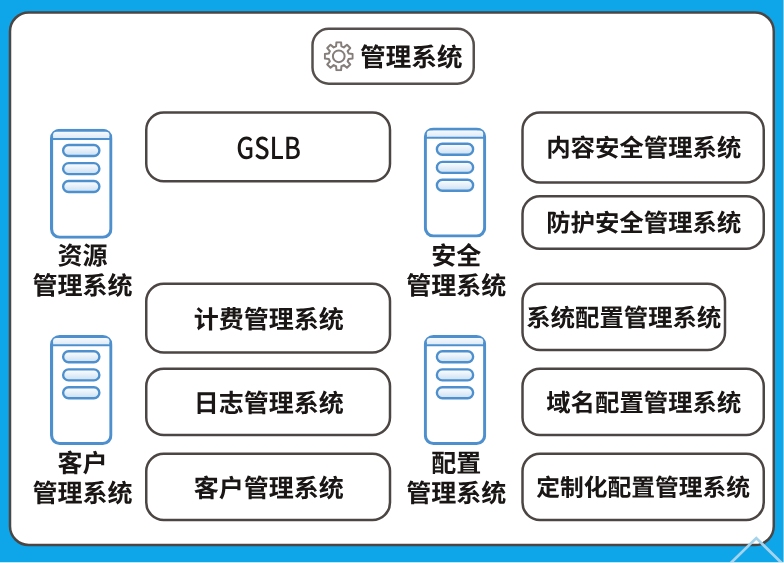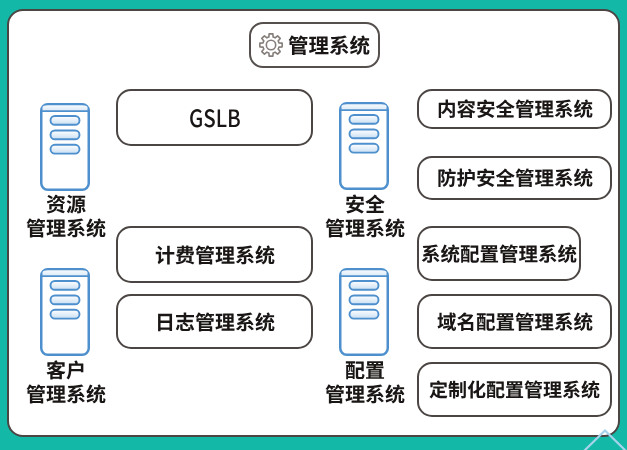--- a/index.html
+++ b/index.html
@@ -1,16 +1,16 @@
 <!DOCTYPE html>
 <html><head>
 <meta charset="utf-8">
 <style>
 html,body{margin:0;padding:0;background:#ffffff;}
-.canvas{position:relative;width:627px;height:450px;background:#14b8a6;overflow:hidden;
+.canvas{position:relative;width:627px;height:450px;background:#0ea5e9;overflow:hidden;
   font-family:"Liberation Sans",sans-serif;filter:blur(0.5px);}
 .defs{position:absolute;width:0;height:0;}
 .outer{position:absolute;left:7px;top:9px;width:609px;height:424px;border:2.4px solid #4b4644;border-radius:16px;background:#ffffff;}
 .titlebox{position:absolute;left:249px;top:22px;width:131px;height:46px;border:2.2px solid #55504d;
   border-radius:14px;background:#ffffff;display:flex;align-items:center;justify-content:center;gap:5px;box-sizing:border-box;}
 .box{position:absolute;box-sizing:border-box;border:2.2px solid #4b4644;border-radius:15px;background:#ffffff;
   display:flex;align-items:center;justify-content:center;}
 .lbl{position:relative;display:inline-flex;align-items:center;justify-content:center;}
 .lbl .st{position:absolute;left:0;top:0;width:100%;height:100%;overflow:hidden;color:transparent;
   white-space:nowrap;line-height:1;pointer-events:none;}
@@ -230,21 +230,34 @@
           <use href="#g18" x="0"></use>
           <use href="#g19" x="1000"></use>
           <use href="#g0" x="2000"></use>
           <use href="#g1" x="3000"></use>
           <use href="#g2" x="4000"></use>
           <use href="#g3" x="5000"></use>
         </svg>
         <span class="st" style="font-size:20px">日志管理系统</span>
       </span>
     </div>
-<div class="box" style="left:417px;top:89px;width:195px;height:40px">
+<div class="box" style="left:116px;top:362px;width:197px;height:55px">
+      <span class="lbl">
+        <svg class="glyphs " width="120.0" height="20.0" viewBox="0 -880 6000 1000" aria-hidden="true">
+          <use href="#g6" x="0"></use>
+          <use href="#g7" x="1000"></use>
+          <use href="#g0" x="2000"></use>
+          <use href="#g1" x="3000"></use>
+          <use href="#g2" x="4000"></use>
+          <use href="#g3" x="5000"></use>
+        </svg>
+        <span class="st" style="font-size:20px">客户管理系统</span>
+      </span>
+    </div>
+<div class="box" style="left:417px;top:89px;width:195px;height:58px">
       <span class="lbl">
         <svg class="glyphs " width="156.0" height="19.5" viewBox="0 -880 8000 1000" aria-hidden="true">
           <use href="#g20" x="0"></use>
           <use href="#g21" x="1000"></use>
           <use href="#g8" x="2000"></use>
           <use href="#g9" x="3000"></use>
           <use href="#g0" x="4000"></use>
           <use href="#g1" x="5000"></use>
           <use href="#g2" x="6000"></use>
           <use href="#g3" x="7000"></use>

